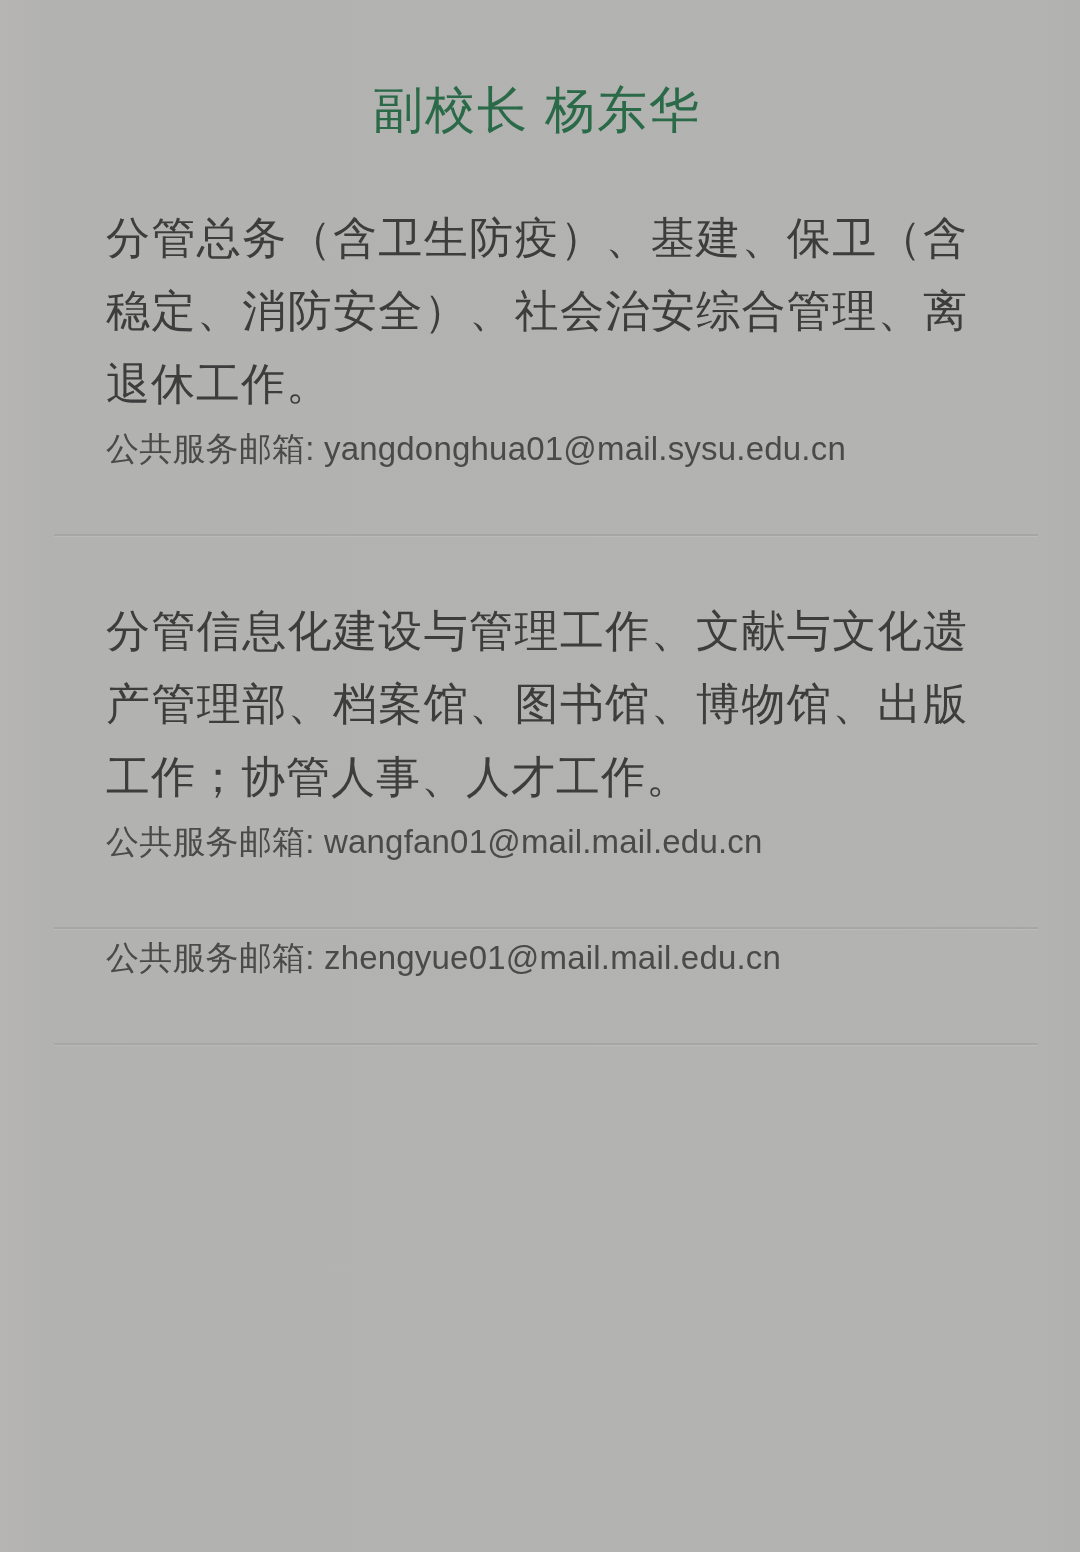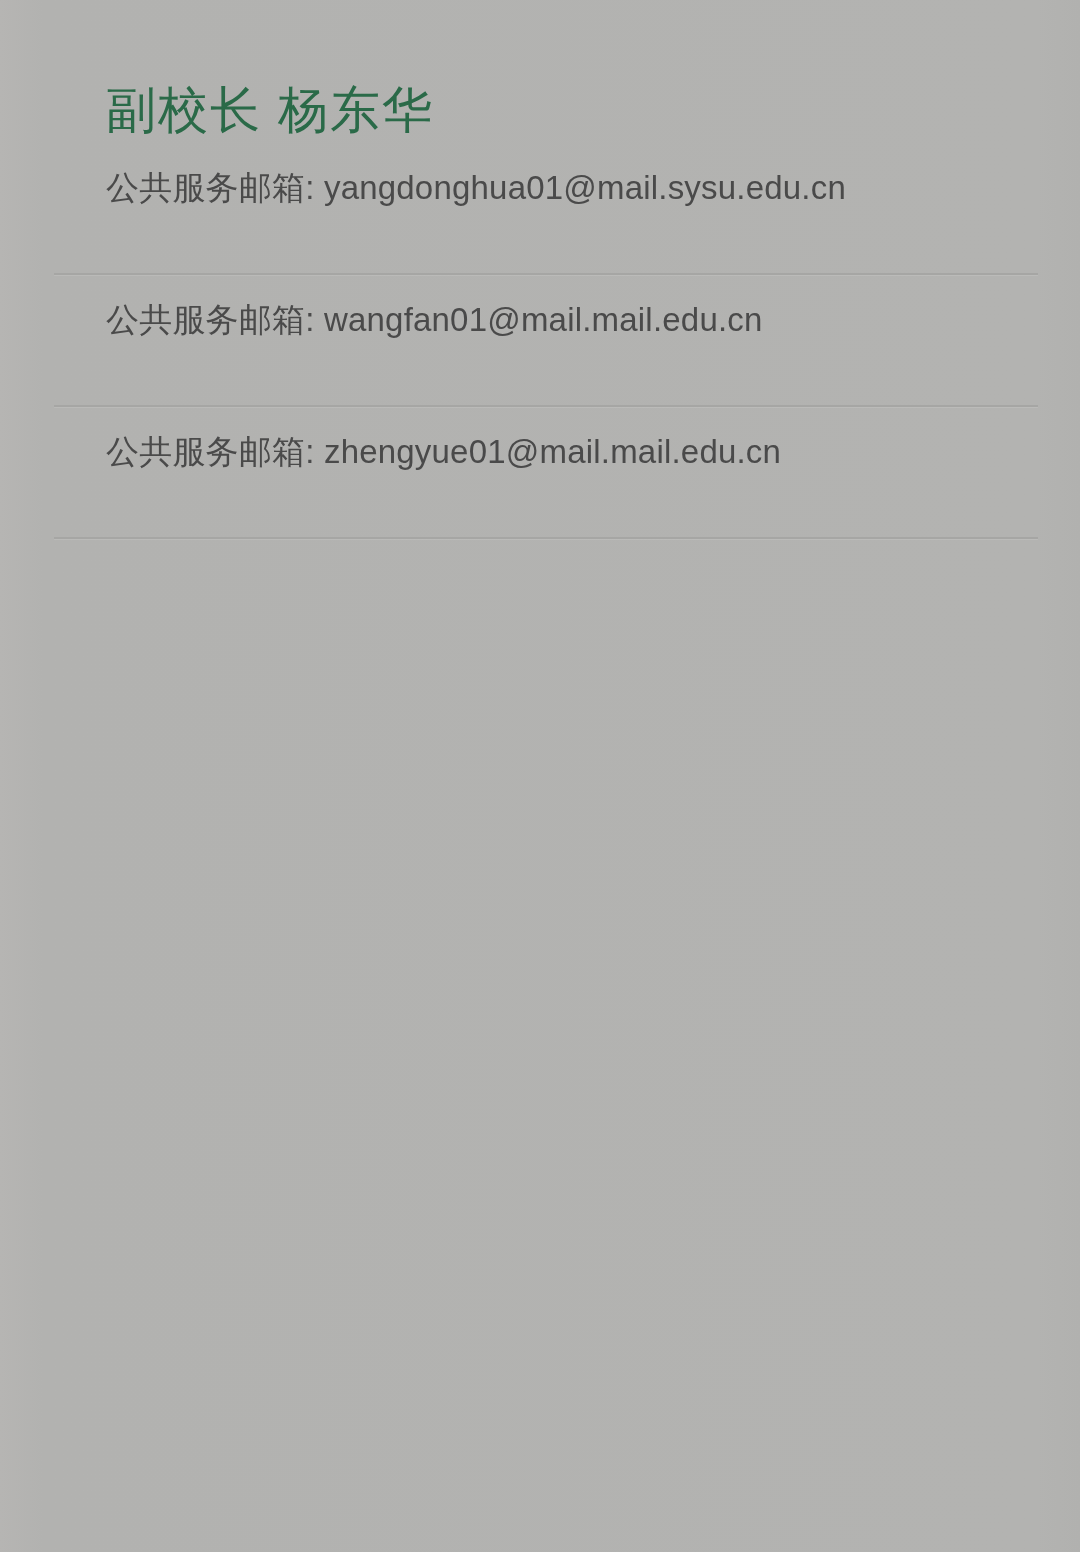--- a/index.html
+++ b/index.html
@@ -21,33 +21,34 @@
   .section .inner {
     padding: 0 112px 0 106px;
   }
   .leader-title {
     margin: 78px 0 0 0;
     font-size: 50px;
     line-height: 1.3;
     font-weight: 400;
     letter-spacing: 2px;
     color: #2a6a48;
+    text-align: center;
   }
   .leader-duties {
     margin: 58px 0 0 0;
     font-size: 44px;
     line-height: 73px;
     font-weight: 400;
     letter-spacing: 1px;
     color: #3d3d3d;
     text-align: justify;
     text-justify: inter-ideograph;
   }
   .email-line {
-    margin: 22px 0 0 0;
+    margin: 6px 0 0 0;
     font-size: 33px;
     line-height: 46px;
     font-weight: 400;
     color: #4a4a4a;
     letter-spacing: 0.2px;
     white-space: nowrap;
   }
   .email-line .email-address {
     color: #4a4a4a;
     text-decoration: none;
@@ -60,27 +61,29 @@
   }
 </style>
 </head>
 <body>
 
 <div class="page">
 
   <div class="section">
     <div class="inner">
       <h2 class="leader-title">副校长 杨东华</h2>
+      <p class="leader-duties">分管总务（含卫生防疫）、基建、保卫（含稳定、消防安全）、社会治安综合管理、离退休工作。</p>
       <p class="email-line"><span>公共服务邮箱:</span> <span class="email-address">yangdonghua01@mail.sysu.edu.cn</span></p>
     </div>
     <div class="divider"></div>
   </div>
 
   <div class="section">
     <div class="inner">
+      <p class="leader-duties">分管信息化建设与管理工作、文献与文化遗产管理部、档案馆、图书馆、博物馆、出版工作；协管人事、人才工作。</p>
       <p class="email-line"><span>公共服务邮箱:</span> <span class="email-address">wangfan01@mail.mail.edu.cn</span></p>
     </div>
     <div class="divider"></div>
   </div>
 
   <div class="section">
     <div class="inner">
       <p class="email-line"><span>公共服务邮箱:</span> <span class="email-address">zhengyue01@mail.mail.edu.cn</span></p>
     </div>
     <div class="divider"></div>

